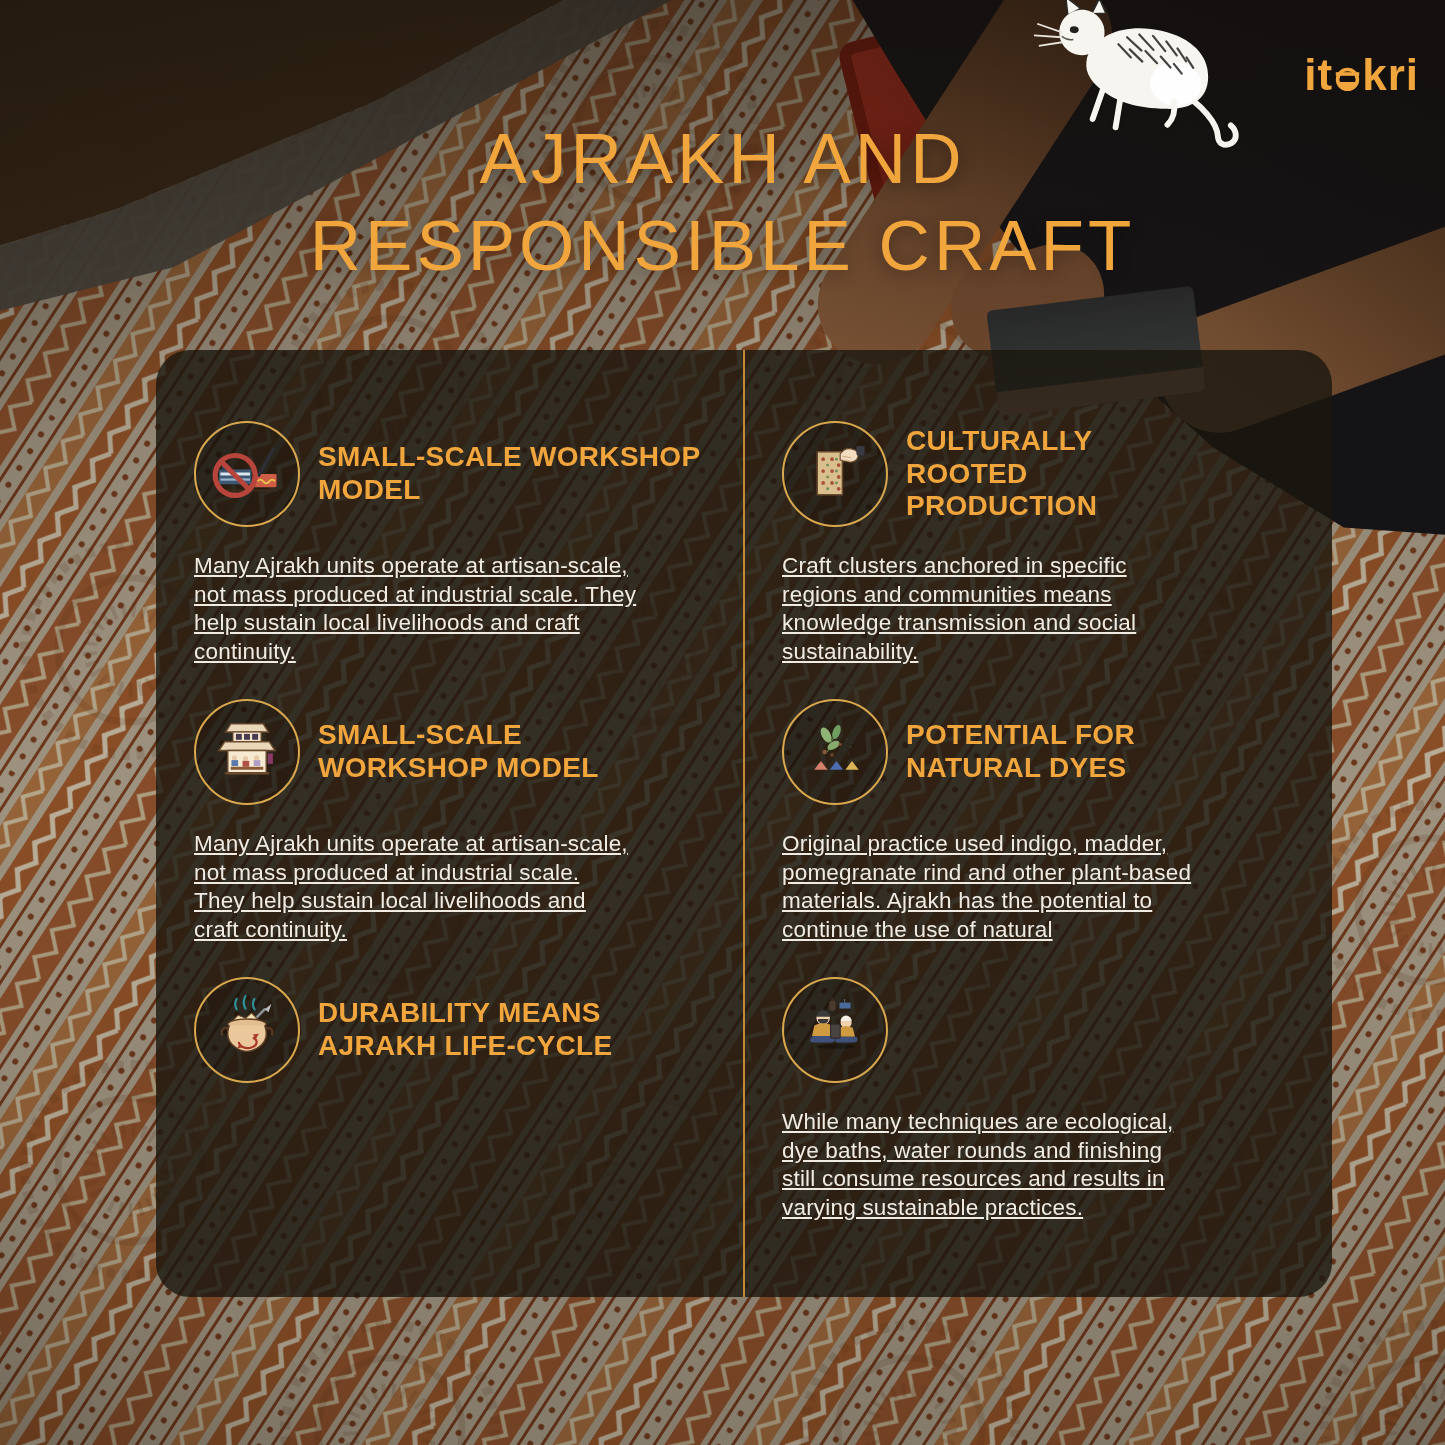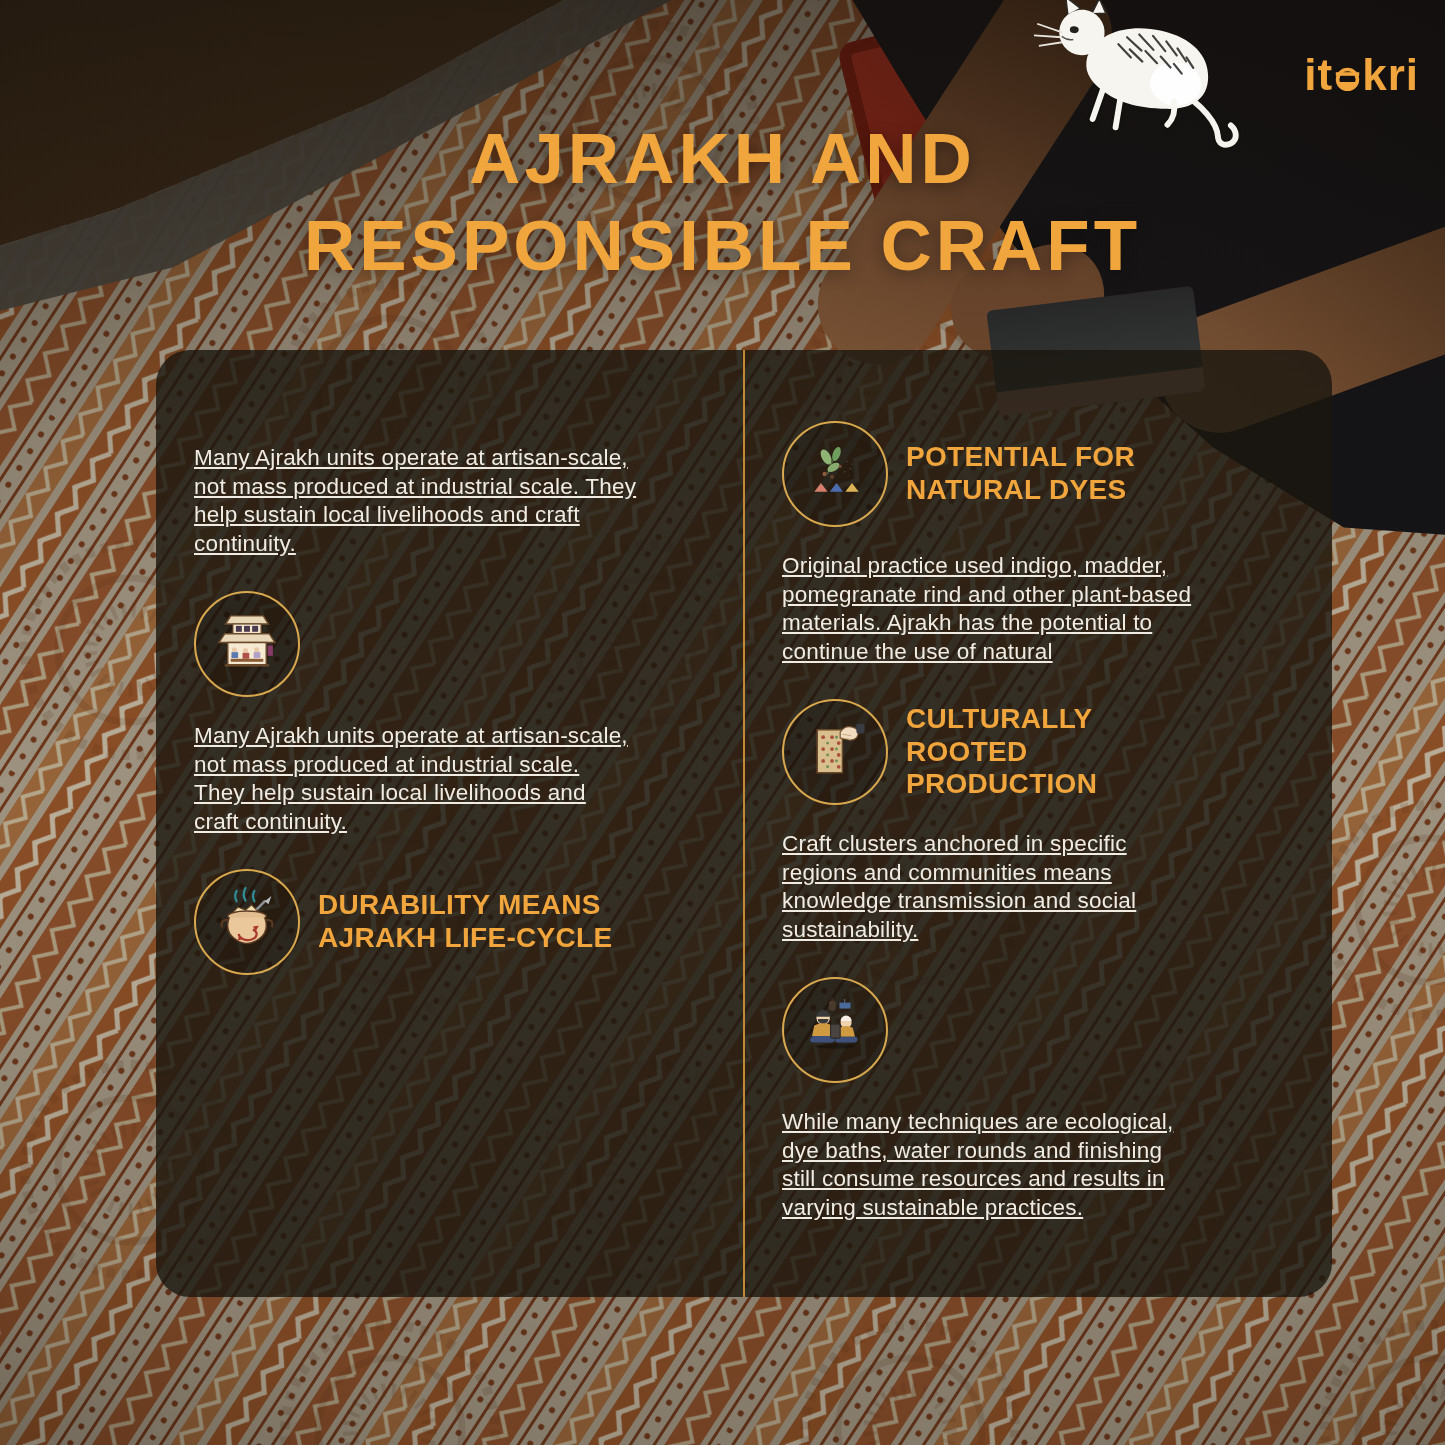--- a/index.html
+++ b/index.html
@@ -59,21 +59,21 @@
                rgba(24,17,9,.16) 55%, rgba(18,12,6,.30) 100%);
   }
   .vignette {
     position:absolute; inset:0;
     background:radial-gradient(120% 95% at 52% 58%, rgba(0,0,0,0) 46%, rgba(7,4,1,.52) 100%);
   }
 
   
   .title {
     position:absolute; top:116px; left:0; width:100%; text-align:center;
-    font-size:71px; font-weight:bold; letter-spacing:4px; line-height:1.22;
+    font-size:71px; font-weight:normal; letter-spacing:4px; line-height:1.22;
     color:var(--accent,#F1A53D); white-space:pre-line;
     text-shadow:0 3px 16px rgba(0,0,0,.35);
   }
   .logo {
     position:absolute; top:50px; right:26px; color:var(--accent,#F1A53D);
     font-size:44px; font-weight:bold; letter-spacing:1px; display:flex; align-items:center;
   }
   .logo-o { width:27px; height:27px; margin:6px 1px 0 1px; color:var(--accent,#F1A53D); }
   .cat { position:absolute; left:1028px; top:0px; width:238px; height:148px; transform:rotate(6deg); }
 
@@ -225,20 +225,38 @@
   <div class="title">AJRAKH AND
 RESPONSIBLE CRAFT</div>
 
   <div class="panel">
     <div class="divider"></div>
     <div class="cols">
 
       <div class="col">
 
         <div class="section">
+          <div class="sec-head">
+            <div class="icon-circle">
+              <svg class="icon-svg" viewBox="0 0 100 100" aria-hidden="true">
+                <line x1="10" y1="72" x2="92" y2="72" stroke="#3a2a1a" stroke-width="3"></line>
+                <rect x="12" y="44" width="44" height="20" rx="2" fill="#3d5875"></rect>
+                <rect x="16" y="39" width="10" height="6" fill="#2c415a"></rect>
+                <rect x="14" y="48" width="40" height="4" fill="#dfe7ee"></rect>
+                <rect x="14" y="56" width="40" height="3" fill="#9fb3c8"></rect>
+                <rect x="60" y="50" width="30" height="18" rx="2" fill="#cd5d45"></rect>
+                <path d="M64 60 q4 -5 8 0 t8 0 t8 0" stroke="#e8c24a" fill="none" stroke-width="2.5"></path>
+                <line x1="86" y1="16" x2="66" y2="52" stroke="#2e2e38" stroke-width="4" stroke-linecap="round"></line>
+                <circle cx="34" cy="52" r="27" fill="none" stroke="#b8453c" stroke-width="7"></circle>
+                <line x1="15" y1="33" x2="53" y2="71" stroke="#b8453c" stroke-width="7" stroke-linecap="round"></line>
+              </svg>
+            </div>
+            <div class="sec-heading">SMALL-SCALE WORKSHOP
+MODEL</div>
+          </div>
           <div class="sec-body">Many Ajrakh units operate at artisan-scale,
 not mass produced at industrial scale. They
 help sustain local livelihoods and craft
 continuity.</div>
         </div>
 
         <div class="section">
           <div class="sec-head">
             <div class="icon-circle">
               <svg class="icon-svg" viewBox="0 0 100 100" aria-hidden="true">
@@ -253,20 +271,22 @@
                   <rect x="29" y="61" width="9" height="8" fill="#5a7ab0"></rect>
                 <circle cx="48" cy="59" r="3.5" fill="#e8c9a8"></circle>
                   <rect x="44" y="62" width="9" height="8" fill="#b05048"></rect>
                 <circle cx="63" cy="58" r="3.5" fill="#e8c9a8"></circle>
                   <rect x="59" y="61" width="9" height="8" fill="#b0a0c8"></rect>
                 <rect x="28" y="70" width="44" height="4" fill="#8a5a34"></rect>
                 <rect x="78" y="52" width="7" height="14" fill="#8a3a66"></rect>
                 <line x1="20" y1="79" x2="80" y2="79" stroke="#6b4a2c" stroke-width="3"></line>
               </svg>
             </div>
+            <div class="sec-heading">SMALL-SCALE
+WORKSHOP MODEL</div>
           </div>
           <div class="sec-body">Many Ajrakh units operate at artisan-scale,
 not mass produced at industrial scale.
 They help sustain local livelihoods and
 craft continuity.</div>
         </div>
 
         <div class="section">
           <div class="sec-head">
             <div class="icon-circle">
@@ -289,52 +309,20 @@
               </svg>
             </div>
             <div class="sec-heading">DURABILITY MEANS
 AJRAKH LIFE-CYCLE</div>
           </div>
         </div>
 
       </div>
 
       <div class="col">
-
-        <div class="section">
-          <div class="sec-head">
-            <div class="icon-circle">
-              <svg class="icon-svg" viewBox="0 0 100 100" aria-hidden="true">
-                <path d="M40 50 q4 -15 12 -25" stroke="#5d7a4a" stroke-width="1.5" fill="none"></path>
-                <ellipse cx="38" cy="27" rx="6" ry="11" fill="#8fb475" transform="rotate(-28 38 27)"></ellipse>
-                <ellipse cx="52" cy="23" rx="5" ry="10" fill="#6f9e5e" transform="rotate(20 52 23)"></ellipse>
-                <ellipse cx="48" cy="41" rx="5" ry="9" fill="#86ab6d" transform="rotate(60 48 41)"></ellipse>
-                <circle cx="36" cy="50" r="3" fill="#8a5a3c"></circle>
-                <circle cx="46" cy="54" r="2.5" fill="#6b4228"></circle>
-                <circle cx="57" cy="40" r="2" fill="#7a4a30"></circle>
-                <g fill="#3a3a30">
-                  <circle cx="66" cy="33" r="1.3"></circle>
-                    <circle cx="71" cy="43" r="1.3"></circle>
-                    <circle cx="63" cy="47" r="1.3"></circle>
-                  <circle cx="73" cy="37" r="1.1"></circle>
-                    <circle cx="68" cy="52" r="1.1"></circle>
-                </g>
-                <path d="M22 74 l9 -12 l9 12 z" fill="#d67f6c"></path>
-                <path d="M43 74 l9 -12 l9 12 z" fill="#4d6cb0"></path>
-                <path d="M64 74 l9 -12 l9 12 z" fill="#dcb356"></path>
-              </svg>
-            </div>
-            <div class="sec-heading">POTENTIAL FOR
-NATURAL DYES</div>
-          </div>
-          <div class="sec-body">Original practice used indigo, madder,
-pomegranate rind and other plant-based
-materials. Ajrakh has the potential to
-continue the use of natural</div>
-        </div>
 
         <div class="section">
           <div class="sec-head">
             <div class="icon-circle">
               <svg class="icon-svg" viewBox="0 0 100 100" aria-hidden="true">
                 <rect x="26" y="20" width="34" height="58" fill="#d9bf8d" stroke="#6b4a2c" stroke-width="2"></rect>
                 <g fill="#a8503c">
                   <circle cx="34" cy="30" r="2.5"></circle>
                     <circle cx="46" cy="30" r="2.5"></circle>
                     <circle cx="34" cy="46" r="2.5"></circle>
@@ -365,20 +353,52 @@
           <div class="sec-body">Craft clusters anchored in specific
 regions and communities means
 knowledge transmission and social
 sustainability.</div>
         </div>
 
         <div class="section">
           <div class="sec-head">
             <div class="icon-circle">
               <svg class="icon-svg" viewBox="0 0 100 100" aria-hidden="true">
+                <path d="M40 50 q4 -15 12 -25" stroke="#5d7a4a" stroke-width="1.5" fill="none"></path>
+                <ellipse cx="38" cy="27" rx="6" ry="11" fill="#8fb475" transform="rotate(-28 38 27)"></ellipse>
+                <ellipse cx="52" cy="23" rx="5" ry="10" fill="#6f9e5e" transform="rotate(20 52 23)"></ellipse>
+                <ellipse cx="48" cy="41" rx="5" ry="9" fill="#86ab6d" transform="rotate(60 48 41)"></ellipse>
+                <circle cx="36" cy="50" r="3" fill="#8a5a3c"></circle>
+                <circle cx="46" cy="54" r="2.5" fill="#6b4228"></circle>
+                <circle cx="57" cy="40" r="2" fill="#7a4a30"></circle>
+                <g fill="#3a3a30">
+                  <circle cx="66" cy="33" r="1.3"></circle>
+                    <circle cx="71" cy="43" r="1.3"></circle>
+                    <circle cx="63" cy="47" r="1.3"></circle>
+                  <circle cx="73" cy="37" r="1.1"></circle>
+                    <circle cx="68" cy="52" r="1.1"></circle>
+                </g>
+                <path d="M22 74 l9 -12 l9 12 z" fill="#d67f6c"></path>
+                <path d="M43 74 l9 -12 l9 12 z" fill="#4d6cb0"></path>
+                <path d="M64 74 l9 -12 l9 12 z" fill="#dcb356"></path>
+              </svg>
+            </div>
+            <div class="sec-heading">POTENTIAL FOR
+NATURAL DYES</div>
+          </div>
+          <div class="sec-body">Original practice used indigo, madder,
+pomegranate rind and other plant-based
+materials. Ajrakh has the potential to
+continue the use of natural</div>
+        </div>
+
+        <div class="section">
+          <div class="sec-head">
+            <div class="icon-circle">
+              <svg class="icon-svg" viewBox="0 0 100 100" aria-hidden="true">
                 <rect x="42" y="10" width="9" height="14" rx="4" fill="#4a3a2c"></rect>
                 <rect x="56" y="13" width="15" height="8" fill="#4a6a9c"></rect>
                 <line x1="46" y1="6" x2="46" y2="10" stroke="#4a3a2c" stroke-width="1.5"></line>
                 <line x1="63" y1="8" x2="63" y2="13" stroke="#4a6a9c" stroke-width="1.5"></line>
                 <ellipse cx="50" cy="72" rx="27" ry="3.5" fill="rgba(0,0,0,0.3)"></ellipse>
                 <circle cx="34" cy="34" r="9" fill="#f0d2ae"></circle>
                 <path d="M25 32 a9 9 0 0 1 18 0 z" fill="#3a3a3a"></path>
                 <path d="M27 38 q7 9 14 0 v-3 h-14 z" fill="#3a3a3a"></path>
                 <path d="M22 44 q12 -6 24 0 l3 14 h-30 z" fill="#cf9a40"></path>
                 <path d="M20 58 h28 q5 6 -2 9 h-27 q-6 -3 1 -9 z" fill="#3f517a"></path>

